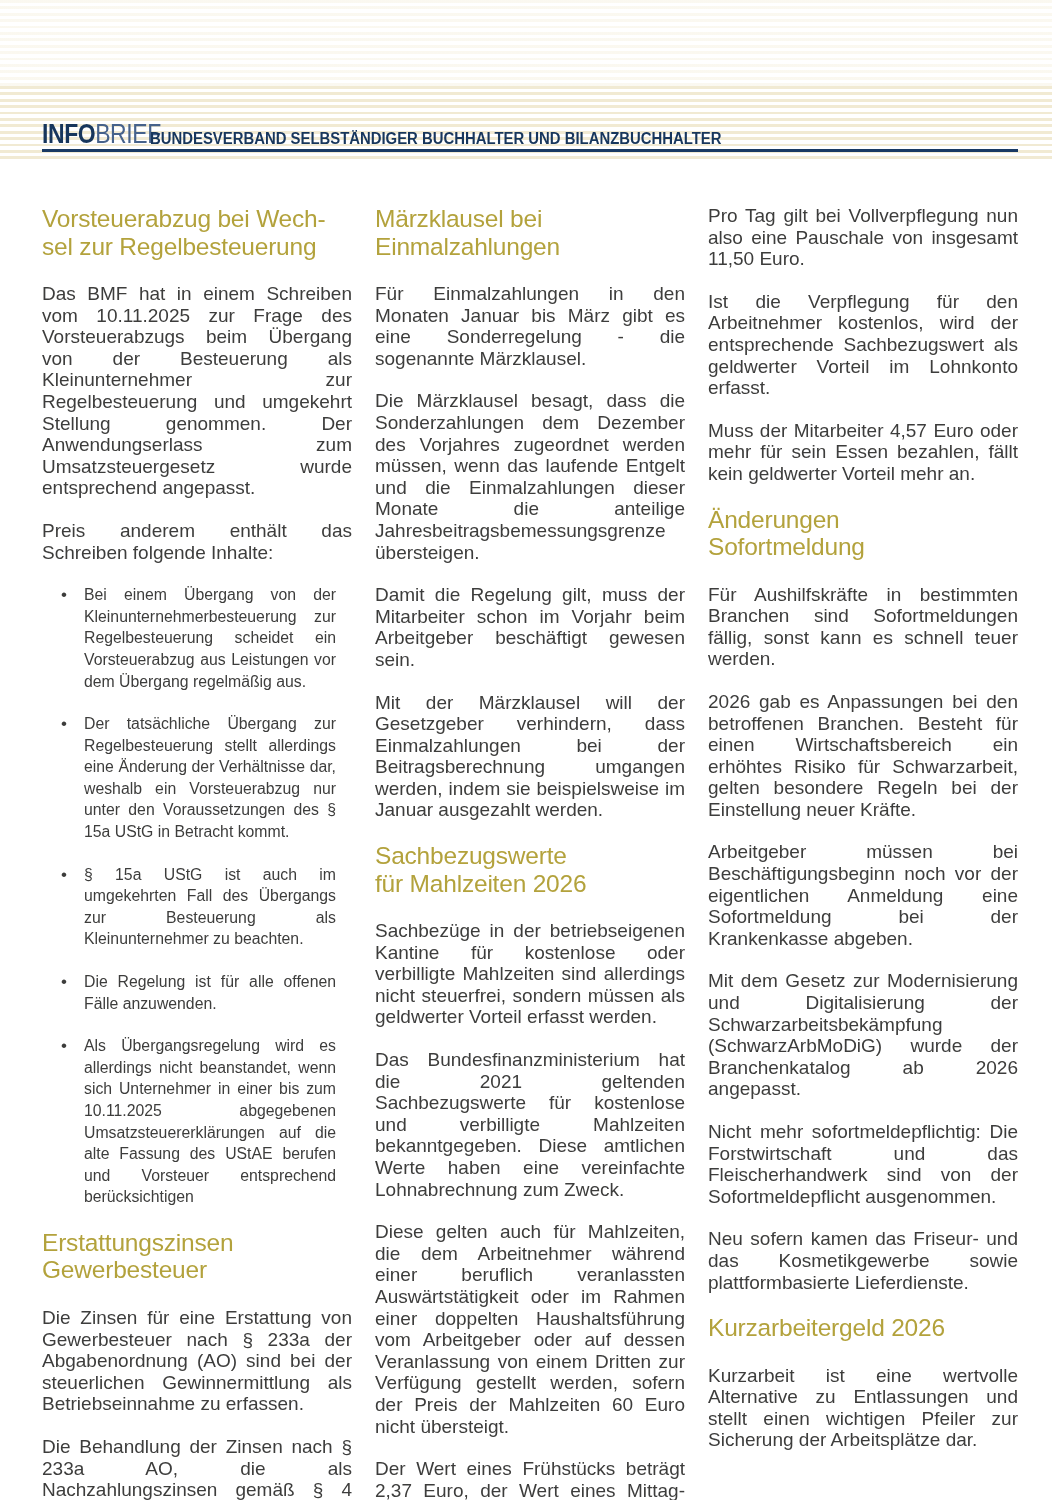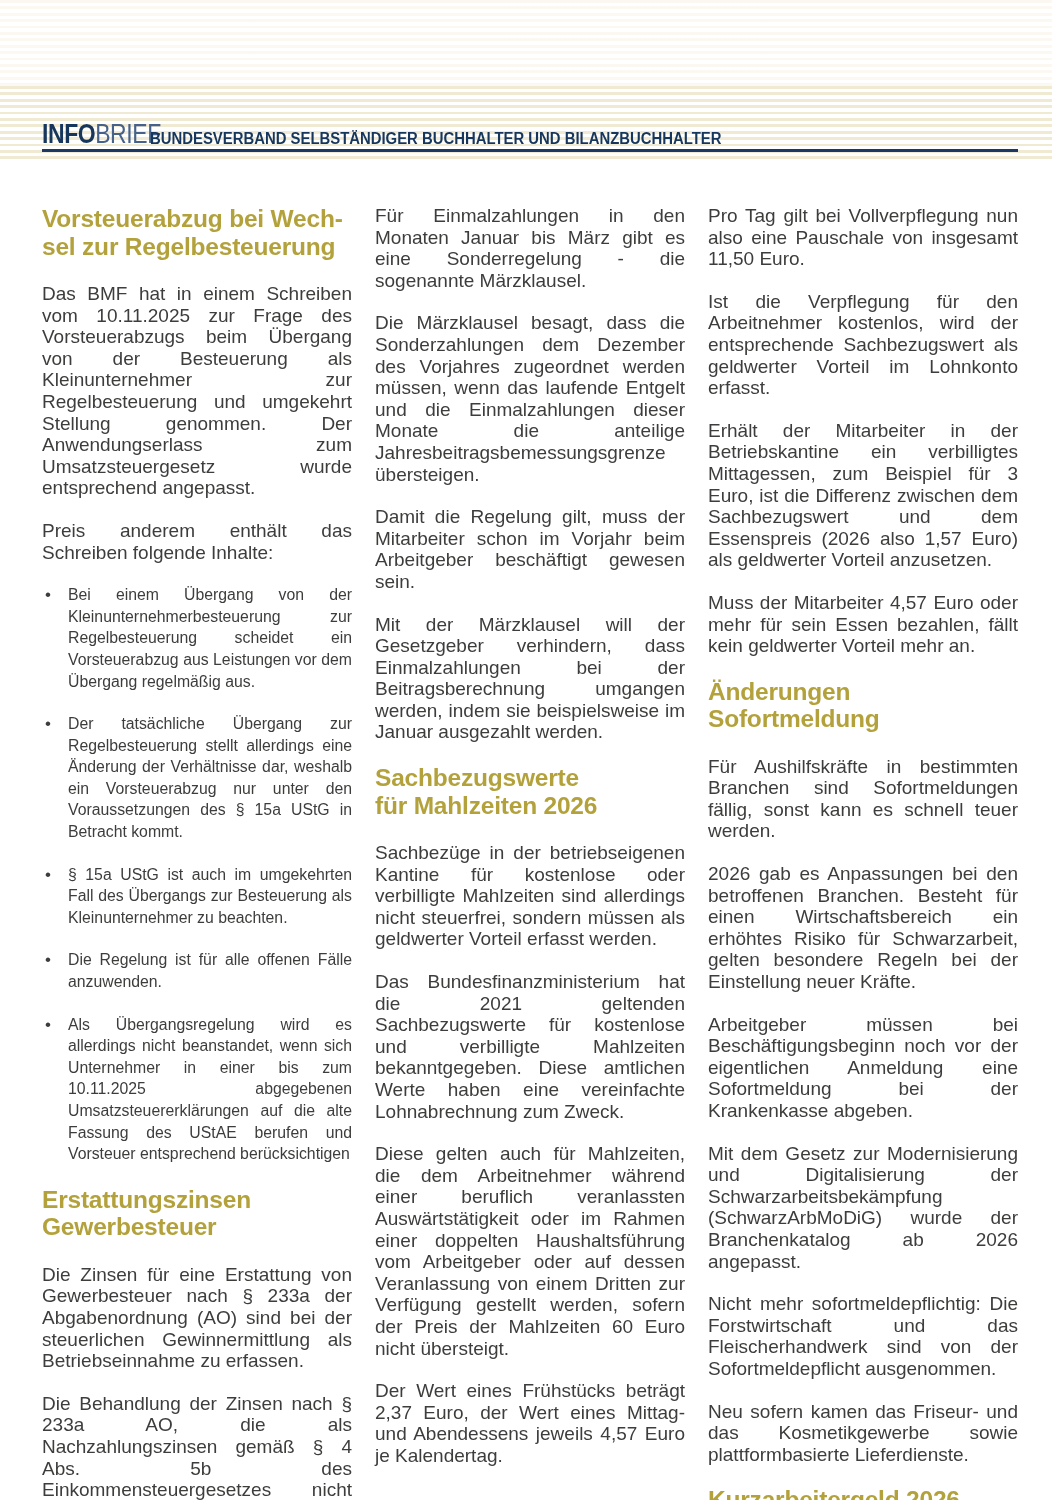--- a/index.html
+++ b/index.html
@@ -74,38 +74,38 @@
     width: 976px;
     display: flex;
     gap: 23px;
   }
   .col { width: 310px; flex: 0 0 310px; }
 
   .gold-heading {
     margin: 0 0 23px 0;
     font-size: 24.5px;
     line-height: 27.5px;
-    font-weight: bold;
+    font-weight: normal;
     color: #b3a23c;
     letter-spacing: -0.2px;
     white-space: pre-line;
   }
   .gold-heading.mt { margin-top: 18px; }
 
   .body-par {
     margin: 0 0 21px 0;
     font-size: 19px;
     line-height: 21.6px;
     text-align: justify;
     color: #3d3d3c;
     hyphens: auto;
     -webkit-hyphens: auto;
   }
 
-  ul.bullets { margin: 0; padding: 0; list-style: none; }
+  ul.bullets { margin: 16px; padding: 0; list-style: none; }
   ul.bullets li {
     position: relative;
     padding-left: 26px;
     margin: 0 0 21px 0;
     font-size: 15.8px;
     line-height: 21.6px;
     text-align: justify;
     color: #3d3d3c;
     hyphens: auto;
     -webkit-hyphens: auto;
@@ -150,36 +150,37 @@
         <li>Die Regelung ist für alle offenen Fälle anzuwenden.</li>
         <li>Als Übergangsregelung wird es allerdings nicht beanstandet, wenn sich Unternehmer in einer bis zum 10.11.2025 abgegebenen Umsatzsteuererklärungen auf die alte Fassung des UStAE berufen und Vorsteuer entsprechend berücksichtigen</li>
       </ul>
       <h2 class="gold-heading mt">Erstattungszinsen
 Gewerbesteuer</h2>
       <p class="body-par">Die Zinsen für eine Erstattung von Gewerbesteuer nach § 233a der Abgabenordnung (AO) sind bei der steuerlichen Gewinnermittlung als Betriebseinnahme zu erfassen.</p>
       <p class="body-par">Die Behandlung der Zinsen nach § 233a AO, die als Nachzahlungszinsen gemäß § 4 Abs. 5b des Einkommensteuergesetzes nicht abziehbar, aber als Erstattungszinsen zu versteuern sind, verstößt nicht gegen den Gleichheitssatz des Grundgesetzes.</p>
     </div>
 
     <div class="col">
+      <h2 class="gold-heading">Märzklausel bei
+Einmalzahlungen</h2>
       <p class="body-par">Für Einmalzahlungen in den Monaten Januar bis März gibt es eine Sonderregelung - die sogenannte Märzklausel.</p>
       <p class="body-par">Die Märzklausel besagt, dass die Sonderzahlungen dem Dezember des Vorjahres zugeordnet werden müssen, wenn das laufende Entgelt und die Einmalzahlungen dieser Monate die anteilige Jahresbeitragsbemessungsgrenze übersteigen.</p>
       <p class="body-par">Damit die Regelung gilt, muss der Mitarbeiter schon im Vorjahr beim Arbeitgeber beschäftigt gewesen sein.</p>
       <p class="body-par">Mit der Märzklausel will der Gesetzgeber verhindern, dass Einmalzahlungen bei der Beitragsberechnung umgangen werden, indem sie beispielsweise im Januar ausgezahlt werden.</p>
       <h2 class="gold-heading mt">Sachbezugswerte
 für Mahlzeiten 2026</h2>
       <p class="body-par">Sachbezüge in der betriebseigenen Kantine für kostenlose oder verbilligte Mahlzeiten sind allerdings nicht steuerfrei, sondern müssen als geldwerter Vorteil erfasst werden.</p>
       <p class="body-par">Das Bundesfinanzministerium hat die 2021 geltenden Sachbezugswerte für kostenlose und verbilligte Mahlzeiten bekanntgegeben. Diese amtlichen Werte haben eine vereinfachte Lohnabrechnung zum Zweck.</p>
       <p class="body-par">Diese gelten auch für Mahlzeiten, die dem Arbeitnehmer während einer beruflich veranlassten Auswärtstätigkeit oder im Rahmen einer doppelten Haushaltsführung vom Arbeitgeber oder auf dessen Veranlassung von einem Dritten zur Verfügung gestellt werden, sofern der Preis der Mahlzeiten 60 Euro nicht übersteigt.</p>
       <p class="body-par">Der Wert eines Frühstücks beträgt 2,37 Euro, der Wert eines Mittag- und Abendessens jeweils 4,57 Euro je Kalendertag.</p>
     </div>
 
     <div class="col">
       <p class="body-par">Pro Tag gilt bei Vollverpflegung nun also eine Pauschale von insgesamt 11,50 Euro.</p>
       <p class="body-par">Ist die Verpflegung für den Arbeitnehmer kostenlos, wird der entsprechende Sachbezugswert als geldwerter Vorteil im Lohnkonto erfasst.</p>
-      <p class="body-par">Erhält der Mitarbeiter in der Betriebskantine ein verbilligtes Mittagessen, zum Beispiel für 3 Euro, ist die Differenz zwischen dem Sachbezugswert und dem Essenspreis (2026 also 1,57 Euro) als geldwerter Vorteil anzusetzen.</p>
       <p class="body-par">Muss der Mitarbeiter 4,57 Euro oder mehr für sein Essen bezahlen, fällt kein geldwerter Vorteil mehr an.</p>
       <h2 class="gold-heading mt">Änderungen
 Sofortmeldung</h2>
       <p class="body-par">Für Aushilfskräfte in bestimmten Branchen sind Sofortmeldungen fällig, sonst kann es schnell teuer werden.</p>
       <p class="body-par">2026 gab es Anpassungen bei den betroffenen Branchen. Besteht für einen Wirtschaftsbereich ein erhöhtes Risiko für Schwarzarbeit, gelten besondere Regeln bei der Einstellung neuer Kräfte.</p>
       <p class="body-par">Arbeitgeber müssen bei Beschäftigungsbeginn noch vor der eigentlichen Anmeldung eine Sofortmeldung bei der Krankenkasse abgeben.</p>
       <p class="body-par">Mit dem Gesetz zur Modernisierung und Digitalisierung der Schwarzarbeitsbekämpfung (SchwarzArbMoDiG) wurde der Branchenkatalog ab 2026 angepasst.</p>
       <p class="body-par">Nicht mehr sofortmeldepflichtig: Die Forstwirtschaft und das Fleischerhandwerk sind von der Sofortmeldepflicht ausgenommen.</p>
       <p class="body-par">Neu sofern kamen das Friseur- und das Kosmetikgewerbe sowie plattformbasierte Lieferdienste.</p>
       <h2 class="gold-heading mt">Kurzarbeitergeld 2026</h2>

